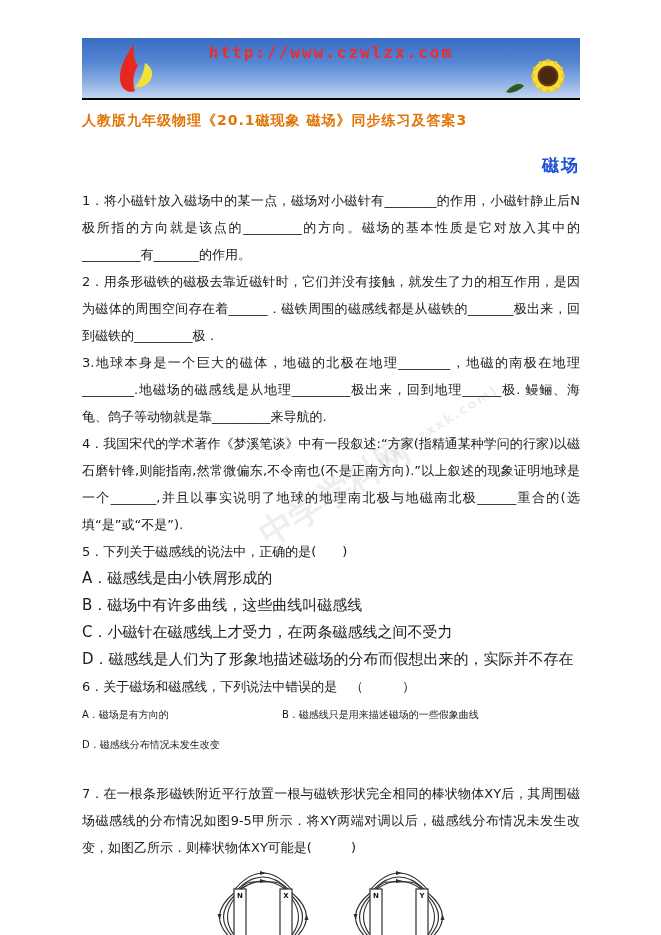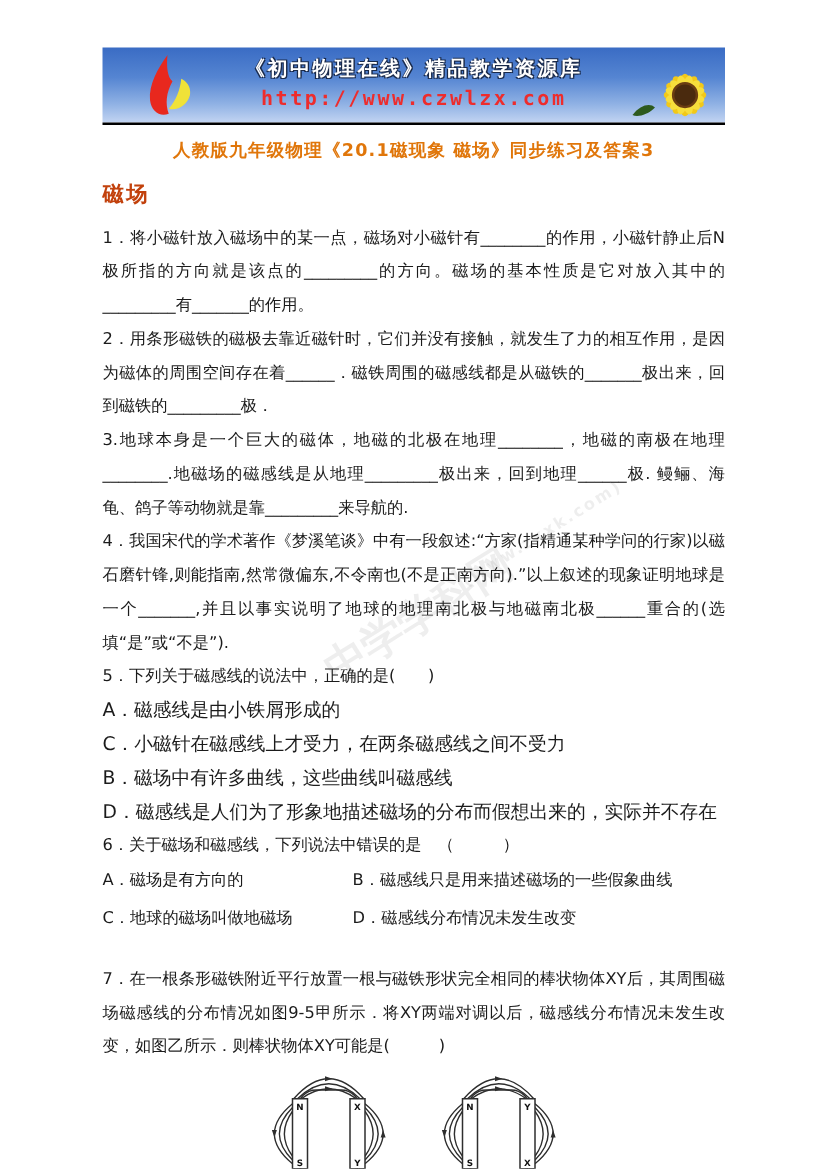--- a/index.html
+++ b/index.html
@@ -21,31 +21,31 @@
     font-size:16px;font-weight:bold;color:#ffffff;letter-spacing:2px;line-height:26px;
     text-shadow:1px 1px 0 #1a2a4a,-1px 1px 0 #1a2a4a,1px -1px 0 #1a2a4a;
   }
   .banner-url{
     font-family:"DejaVu Sans Mono","Liberation Mono",monospace;
     font-size:16px;font-weight:bold;color:#ee2c2c;letter-spacing:2px;line-height:22px;
   }
   .banner-flower{position:absolute;right:2px;bottom:-4px;}
   
   .doc-title{
-    margin:12px 0 0 0;text-align:center;font-size:14px;font-weight:bold;color:#e0760a;
+    margin:12px 0 0 0;text-align:left;font-size:14px;font-weight:bold;color:#e0760a;
     letter-spacing:1px;
   }
   .doc-heading{
-    margin:14px 0 10px 0;text-align:left;font-size:17px;font-weight:bold;color:#c2410c;
+    margin:24px 0 10px 0;text-align:right;font-size:17px;font-weight:bold;color:#1d4ed8;
     letter-spacing:2px;
   }
   
   .q{font-size:13px;line-height:27px;margin:0;text-align:justify;}
   .opt{font-size:15px;line-height:27px;margin:0;}
-  .opt-row{display:flex;font-size:13px;line-height:30px;margin:0;}
+  .opt-row{display:flex;font-size:10px;line-height:30px;margin:0;}
   .opt-row .col-a{width:200px;flex:0 0 auto;}
   .q7{margin-top:20px;}
   
   .magnet-figure{display:flex;justify-content:center;gap:16px;margin-top:8px;}
   .diagram{display:flex;flex-direction:column;align-items:center;}
   .fieldline{fill:none;stroke:#2e2e2e;stroke-width:1.1;}
   .bar{fill:#ffffff;stroke:#2e2e2e;stroke-width:1.2;}
   .pole{font-size:7px;font-weight:bold;fill:#111;text-anchor:middle;font-family:"DejaVu Sans",sans-serif;}
   .arrow{fill:#2e2e2e;stroke:none;}
   
@@ -67,21 +67,20 @@
   <div class="content">
 
     <div class="banner">
       <div class="banner-logo">
         <svg width="46" height="52" viewBox="0 0 46 52">
           <path d="M20,1 C12,12 5,25 6,37 C7,46 14,51 21,48 C18,40 19,31 24,22 C20,19 19,10 20,1 Z" fill="#e8281e"></path>
           <path d="M31,20 C30,29 27,37 21,44 C28,46 36,41 38,33 C39,26 35,22 31,20 Z" fill="#f0e238"></path>
         </svg>
       </div>
       <div class="banner-text">
-        <div class="banner-title">《初中物理在线》精品教学资源库</div>
         <div class="banner-url">http://www.czwlzx.com</div>
       </div>
       <div class="banner-flower">
         <svg width="74" height="56" viewBox="0 0 74 56">
           <g transform="translate(44,34)">
             <g fill="#f2c818">
               <ellipse rx="6" ry="17" transform="rotate(0)"></ellipse>
               <ellipse rx="6" ry="17" transform="rotate(30)"></ellipse>
               <ellipse rx="6" ry="17" transform="rotate(60)"></ellipse>
               <ellipse rx="6" ry="17" transform="rotate(90)"></ellipse>
@@ -107,31 +106,30 @@
     <p class="doc-title">人教版九年级物理《20.1磁现象 磁场》同步练习及答案3</p>
     <p class="doc-heading">磁场</p>
 
     <p class="q">1．将小磁针放入磁场中的某一点，磁场对小磁针有________的作用，小磁针静止后N极所指的方向就是该点的_________的方向。磁场的基本性质是它对放入其中的_________有_______的作用。</p>
     <p class="q">2．用条形磁铁的磁极去靠近磁针时，它们并没有接触，就发生了力的相互作用，是因为磁体的周围空间存在着______．磁铁周围的磁感线都是从磁铁的_______极出来，回到磁铁的_________极．</p>
     <p class="q">3.地球本身是一个巨大的磁体，地磁的北极在地理________，地磁的南极在地理________.地磁场的磁感线是从地理_________极出来，回到地理______极. 鳗鲡、海龟、鸽子等动物就是靠_________来导航的.</p>
     <p class="q">4．我国宋代的学术著作《梦溪笔谈》中有一段叙述:“方家(指精通某种学问的行家)以磁石磨针锋,则能指南,然常微偏东,不令南也(不是正南方向).”以上叙述的现象证明地球是一个_______,并且以事实说明了地球的地理南北极与地磁南北极______重合的(选填“是”或“不是”).</p>
 
     <p class="q">5．下列关于磁感线的说法中，正确的是(　　)</p>
     <p class="opt">A．磁感线是由小铁屑形成的</p>
+    <p class="opt">B．磁场中有许多曲线，这些曲线叫磁感线</p>
     <p class="opt">C．小磁针在磁感线上才受力，在两条磁感线之间不受力</p>
-    <p class="opt">B．磁场中有许多曲线，这些曲线叫磁感线</p>
     <p class="opt">D．磁感线是人们为了形象地描述磁场的分布而假想出来的，实际并不存在</p>
 
     <p class="q">6．关于磁场和磁感线，下列说法中错误的是　（　　　）</p>
     <div class="opt-row">
       <span class="col-a">A．磁场是有方向的</span>
       <span>B．磁感线只是用来描述磁场的一些假象曲线</span>
     </div>
     <div class="opt-row">
-      <span class="col-a">C．地球的磁场叫做地磁场</span>
       <span>D．磁感线分布情况未发生改变</span>
     </div>
 
     <p class="q q7">7．在一根条形磁铁附近平行放置一根与磁铁形状完全相同的棒状物体XY后，其周围磁场磁感线的分布情况如图9-5甲所示．将XY两端对调以后，磁感线分布情况未发生改变，如图乙所示．则棒状物体XY可能是(　　　)</p>
 
     <div class="magnet-figure">
 
       <div class="diagram">
         <svg width="120" height="96" viewBox="0 0 120 96">
           <rect class="fieldline" x="35" y="13" width="50" height="70" rx="15"></rect>

